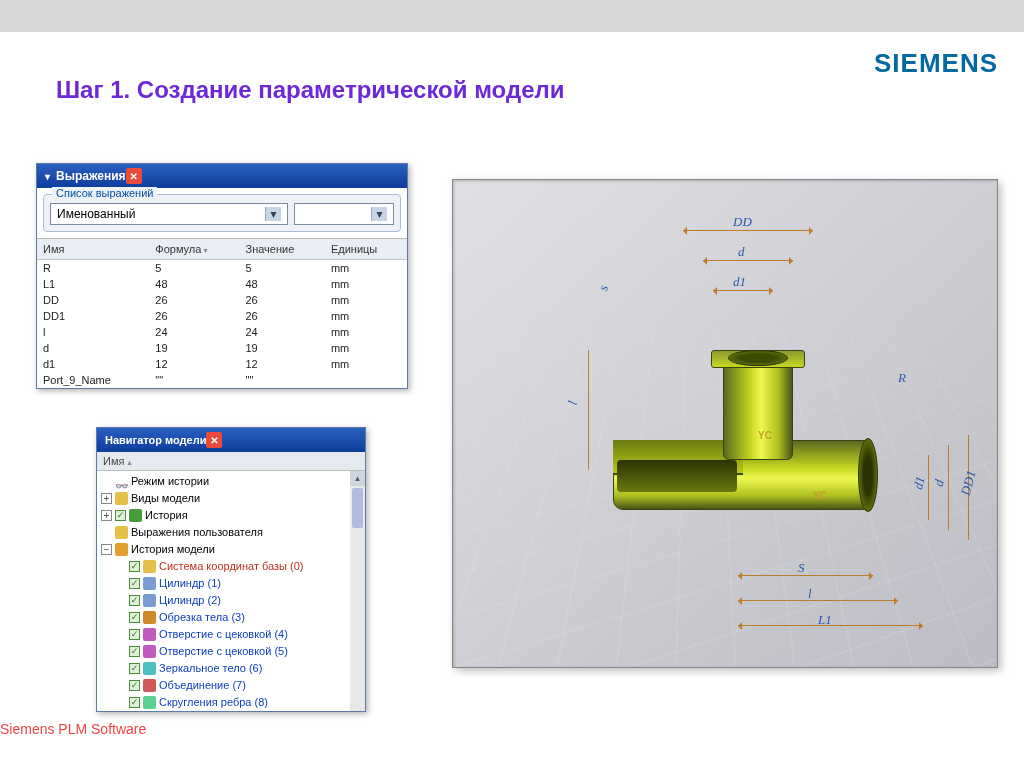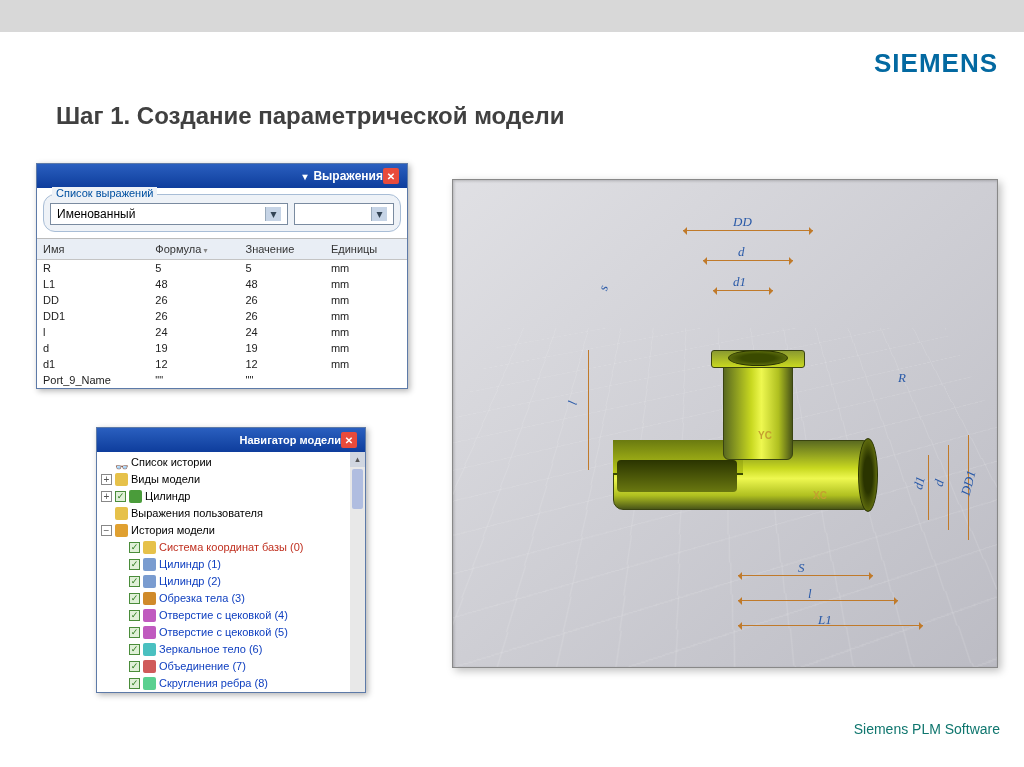--- a/index.html
+++ b/index.html
@@ -1,29 +1,29 @@
 <!DOCTYPE html>
 <html><head>
 <meta charset="utf-8">
 <style>
 * { box-sizing: border-box; margin: 0; padding: 0; }
 body { font-family: Arial, sans-serif; background: #fff; width: 1024px; height: 767px; position: relative; overflow: hidden; }
 
 .top-banner { height: 32px; background: #d8d8d8; }
 .siemens-logo { position: absolute; top: 48px; right: 26px; color: #0369a1; font-weight: bold; font-size: 26px; letter-spacing: 1px; }
 
-.heading { position: absolute; top: 102px; left: 56px; font-size: 24px; font-weight: bold; color: #404040; }
+.heading { position: absolute; top: 76px; left: 56px; font-size: 24px; font-weight: bold; color: #6d28d9; }
 
 
 .expr-window { position: absolute; top: 163px; left: 36px; width: 372px; background: #fff; border: 1px solid #5d7aa8; box-shadow: 2px 2px 6px rgba(0,0,0,0.3); font-size: 12px; }
-.win-title { background: linear-gradient(to bottom, #2a5fbf, #0e3d9c); color: #fff; padding: 4px 8px; display: flex; align-items: center; justify-content: flex-end; font-weight: bold; }
+.win-title { background: linear-gradient(to bottom, #2a5fbf, #0e3d9c); color: #fff; padding: 4px 8px; display: flex; align-items: center; justify-content: flex-start; font-weight: bold; }
 .win-title .close-btn { width: 16px; height: 16px; background: #e84b3c; border-radius: 2px; display: flex; align-items: center; justify-content: center; color: #fff; font-size: 10px; cursor: pointer; }
 .win-title .caret { font-size: 10px; margin-right: 6px; }
 
-.groupbox { margin: 6px; border: 1px solid #a8bdd6; border-radius: 12px; padding: 8px 6px 6px; position: relative; background: #eef2f7; }
+.groupbox { margin: 6px; border: 1px solid #a8bdd6; border-radius: 4px; padding: 8px 6px 6px; position: relative; background: #eef2f7; }
 .groupbox-title { position: absolute; top: -8px; left: 8px; background: #eef2f7; padding: 0 4px; color: #0050a0; font-size: 11px; }
 .combo-row { display: flex; gap: 6px; }
 .combo { border: 1px solid #7a8ba0; background: #fff; padding: 3px 6px; display: flex; align-items: center; justify-content: space-between; }
 .combo-main { flex: 1; font-size: 12px; gap: 40px; }
 .combo-dd { width: 16px; text-align: center; color: #345; background: #c6d4e6; border-left: 1px solid #9ab; }
 .combo-small { width: 100px; }
 
 .expr-table { width: 100%; border-collapse: collapse; font-size: 11px; }
 .expr-table th { background: #e9eef5; text-align: left; padding: 4px 6px; border-top: 1px solid #bbb; border-bottom: 1px solid #c4c4c4; font-weight: normal; color: #333; }
 .expr-table td { padding: 2px 6px; color: #222; }
@@ -72,21 +72,21 @@
 .dim { position: absolute; color: #2a5aa8; font-size: 13px; font-style: italic; font-family: Georgia, serif; }
 .dim-line { position: absolute; background: #c07a2a; }
 .dim-line.h { height: 1px; }
 .dim-line.v { width: 1px; }
 .arrow-l::before, .arrow-r::after, .arrow-t::before, .arrow-b::after { content: ''; position: absolute; border: 4px solid transparent; }
 .arrow-l::before { left: -4px; border-right-color: #c07a2a; top: -3px; }
 .arrow-r::after { right: -4px; border-left-color: #c07a2a; top: -3px; }
 
 .footer { position: absolute; bottom: 30px; left: 0; right: 0; text-align: center; }
 .copyright { color: #999; font-size: 11px; }
-.brand { color: #0f766e; font-size: 14px; display: block; margin-top: 3px; text-align: right; padding-right: 24px; }
+.brand { color: #ef4444; font-size: 14px; display: block; margin-top: 3px; text-align: left; padding-right: 24px; }
 </style>
 </head>
 <body>
 
 <div class="top-banner"></div>
 <div class="siemens-logo">SIEMENS</div>
 <h1 class="heading">Шаг 1. Создание параметрической модели</h1>
 
 <div class="expr-window">
   <div class="win-title">
@@ -166,36 +166,37 @@
         </tr>
       </tbody>
   </table>
 </div>
 
 <div class="nav-window">
   <div class="win-title">
     <span>Навигатор модели</span>
     <span class="close-btn">✕</span>
   </div>
+  <div class="nav-header"><span>Имя</span> <span style="font-size:8px;color:#888">▴</span></div>
   <div class="tree">
     <div class="tree-row">
         <span class="ind"></span>
         <span class="glasses">👓</span>
-        <span>Список истории</span>
+        <span>Режим истории</span>
       </div>
     <div class="tree-row">
         <span class="exp">+</span>
         <span class="ico folder"></span>
         <span>Виды модели</span>
       </div>
     <div class="tree-row">
         <span class="exp">+</span>
         <span class="chk">✓</span>
         <span class="ico cam"></span>
-        <span>Цилиндр</span>
+        <span>История</span>
       </div>
     <div class="tree-row">
         <span class="ind"></span>
         <span class="ico folder"></span>
         <span>Выражения пользователя</span>
       </div>
     <div class="tree-row">
         <span class="exp">−</span>
         <span class="ico hist"></span>
         <span>История модели</span>

